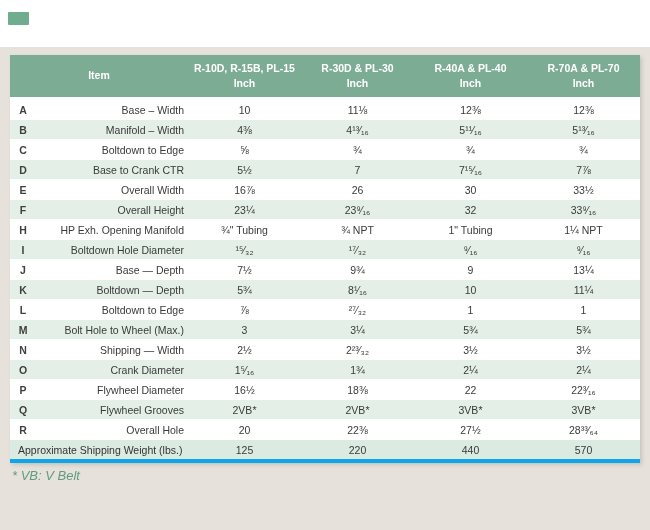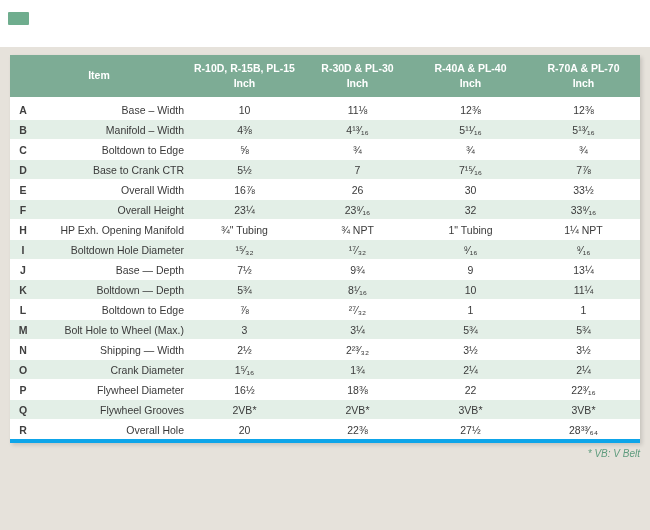--- a/index.html
+++ b/index.html
@@ -43,21 +43,21 @@
   }
   tr.plain td{background:#ffffff;}
   tr.tint td{background:#e3efe7;}
   td.letter-cell{text-align:center;font-weight:bold;color:#404040;}
   td.item-cell{text-align:right;padding-left:8px;}
   td.value-cell{text-align:center;}
   tr.ship-row td{background:#dcebe1;font-size:10.5px;}
   tr.ship-row td.ship-label{text-align:left;padding-left:8px;color:#333333;}
   .footnote{
     margin:5px 0 0 2px;
-    font-size:10px;font-style:italic;color:#5f9c7e;text-align:right;
+    font-size:13px;font-style:italic;color:#5f9c7e;
   }
 </style>
 </head>
 <body>
 
 <div class="brand-mark"></div>
 
 <div class="panel">
   <div class="table-wrap">
     <table class="spec">
@@ -224,17 +224,24 @@
             <td class="value-cell">3VB*</td>
           </tr>
           <tr class="plain">
             <td class="letter-cell">R</td>
             <td class="item-cell">Overall Hole</td>
             <td class="value-cell">20</td>
             <td class="value-cell">22⅜</td>
             <td class="value-cell">27½</td>
             <td class="value-cell">28³³⁄₆₄</td>
           </tr>
+          <tr class="ship-row">
+            <td class="ship-label" colspan="2">Approximate Shipping Weight (lbs.)</td>
+            <td class="value-cell">125</td>
+            <td class="value-cell">220</td>
+            <td class="value-cell">440</td>
+            <td class="value-cell">570</td>
+          </tr>
         </tbody>
     </table>
     <div class="footnote">* VB: V Belt</div>
   </div>
 </div>
 
 </body></html>

